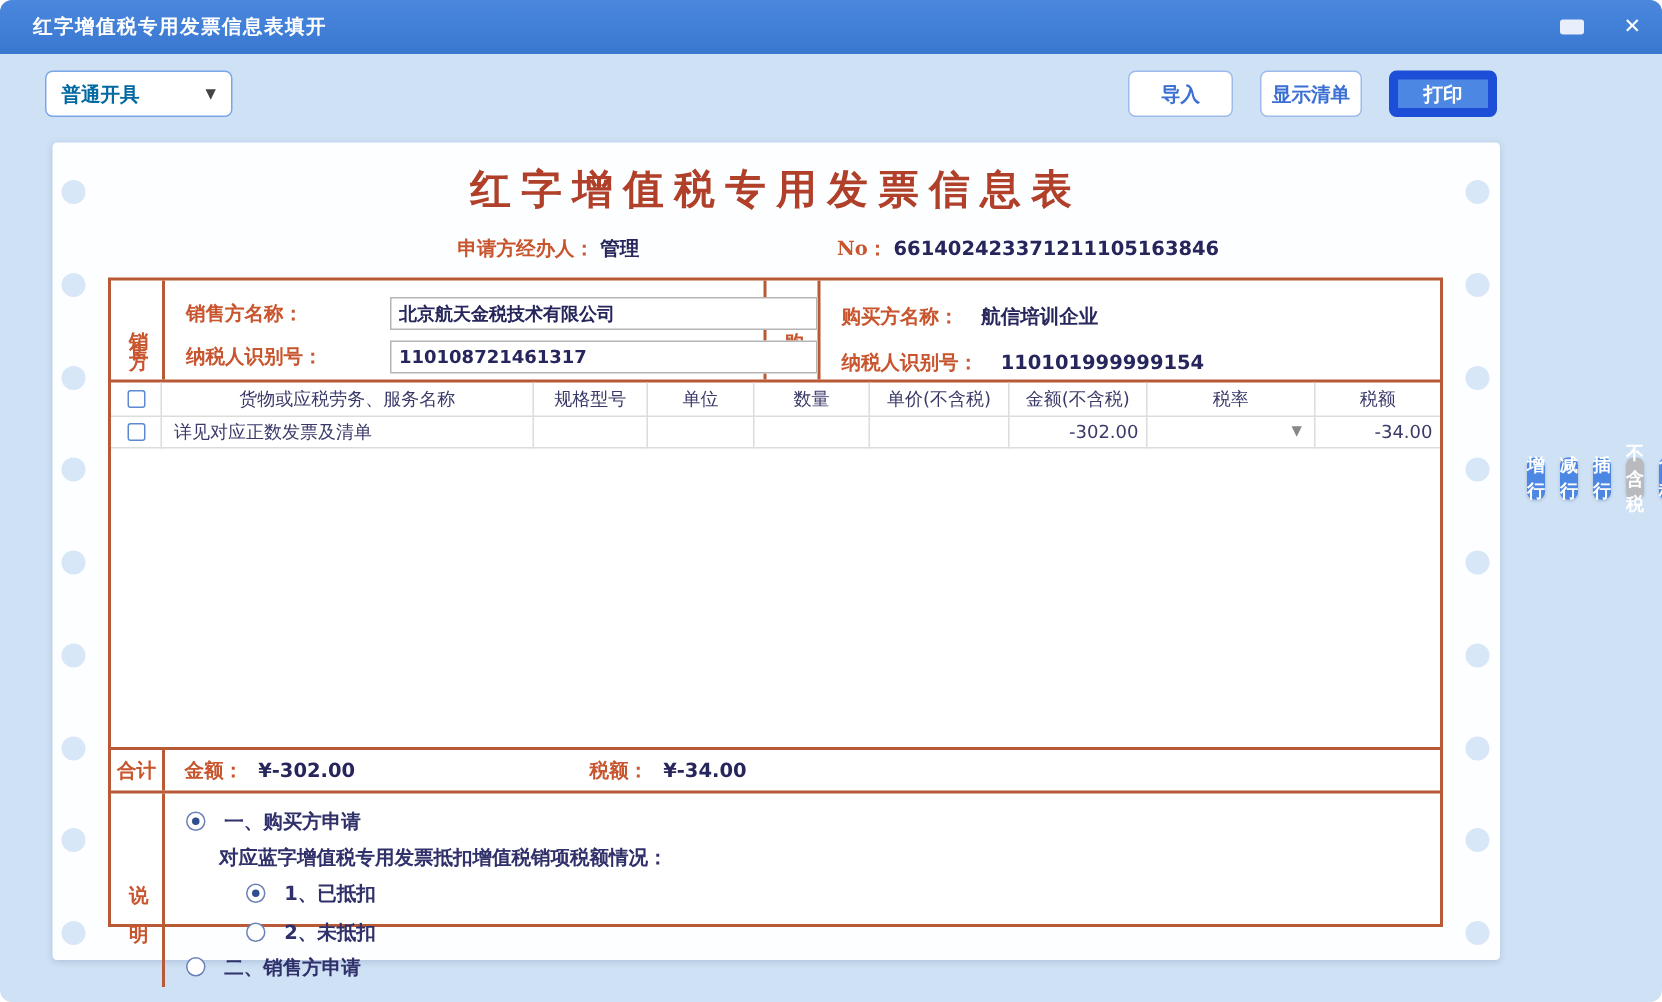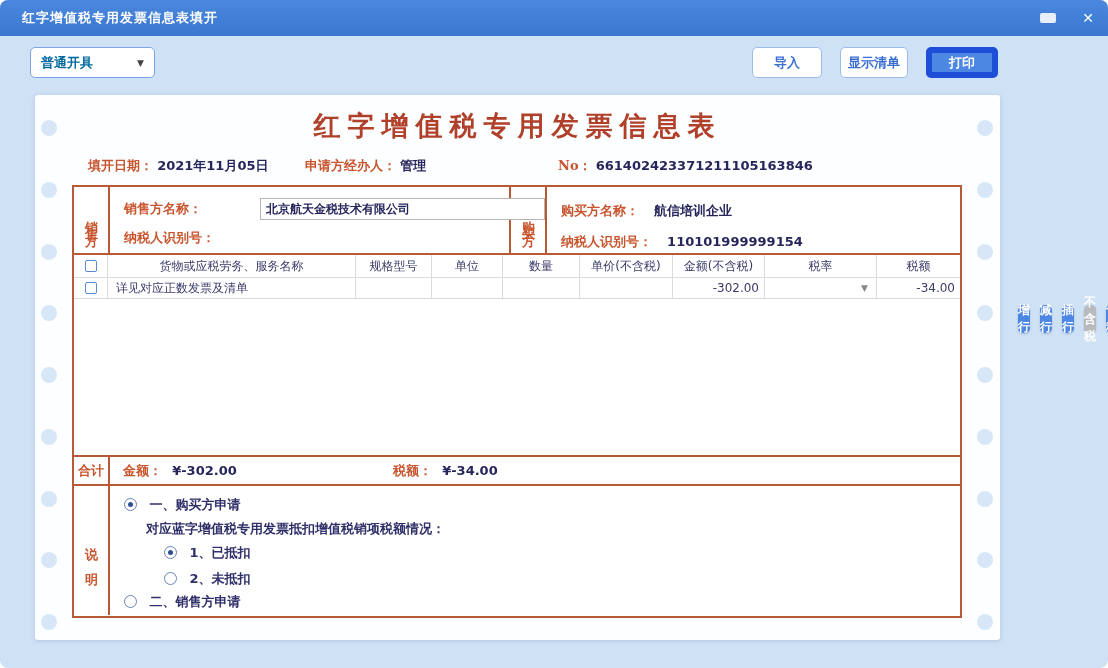--- a/index.html
+++ b/index.html
@@ -54,21 +54,21 @@
   .seller-fields { width:399px; position:relative; }
   .buyer-fields { flex:1; position:relative; }
   .f-line1 { position:absolute; left:14px; top:13px; } .f-line2 { position:absolute; left:14px; top:42px; }
   .f-input { position:absolute; width:285px; height:22px; border:1px solid #b5b5b5; background:#fff;
     font-size:12px; color:#26265c; padding:0 5px; font-weight:bold; font-family:"DejaVu Sans","Liberation Sans",sans-serif; }
   .in1 { left:150px; top:11px; } .in2 { left:150px; top:40px; }
   .b-line1 { position:absolute; left:14px; top:13px; } .b-line2 { position:absolute; left:14px; top:44px; }
   .b-val { color:#26265c; font-size:13px; font-weight:bold; margin-left:10px; }
 
   
-  .goods { height:200px; position:relative; font-size:12px; color:#3a3a6a;text-align:right; }
+  .goods { height:243px; position:relative; font-size:12px; color:#3a3a6a;text-align:right; }
   .g-row { display:grid; grid-template-columns:34px 248px 76px 71px 77px 93px 92px 112px 83px; }
   .g-head { height:23px; }
   .g-data { height:21px; }
   .g-cell { border-right:1px solid #dcdcdc; border-bottom:1px solid #dcdcdc; display:flex;
     align-items:center; justify-content:center; overflow:hidden; white-space:nowrap; }
   .g-cell:last-child { border-right:none; }
   .g-left { justify-content:flex-start; padding-left:8px; }
   .g-num { justify-content:flex-end; padding-right:5px; }
   .cb { width:12px; height:12px; border:1.5px solid #5b8ad0; border-radius:2px; background:#fff; }
   .caret-cell { justify-content:flex-end; padding-right:8px; color:#888; font-size:9px; }
@@ -148,43 +148,40 @@
         <div class="dot"></div>
         <div class="dot"></div>
         <div class="dot"></div>
         <div class="dot"></div>
         <div class="dot"></div>
       </div>
 
     <div class="form-title">红字增值税专用发票信息表</div>
 
     <div class="info-row">
-      <span class="pos-date">
-        <span class="lab">填开日期：</span>
-        <span class="val">2021年11月05日</span>
-      </span>
       <span class="pos-agent">
         <span class="lab">申请方经办人：</span>
         <span class="val">管理</span>
       </span>
       <span class="pos-no">
         <span class="lab">No：</span>
         <span class="val">661402423371211105163846</span>
       </span>
     </div>
 
     <div class="form-box">
 
       <div class="party-row">
         <div class="p-label olab vlab">销售方</div>
         <div class="sep"></div>
         <div class="seller-fields">
           <span class="olab f-line1">销售方名称：</span>
           <input class="f-input in1" value="北京航天金税技术有限公司" style="">
           <span class="olab f-line2">纳税人识别号：</span>
+          <input class="f-input in2" value="110108721461317" style="">
         </div>
         <div class="sep"></div>
         <div class="p-label olab vlab">购买方</div>
         <div class="sep"></div>
         <div class="buyer-fields">
           <span class="b-line1">
             <span class="olab">购买方名称：</span>
             <span class="b-val">航信培训企业</span>
           </span>
           <span class="b-line2">

